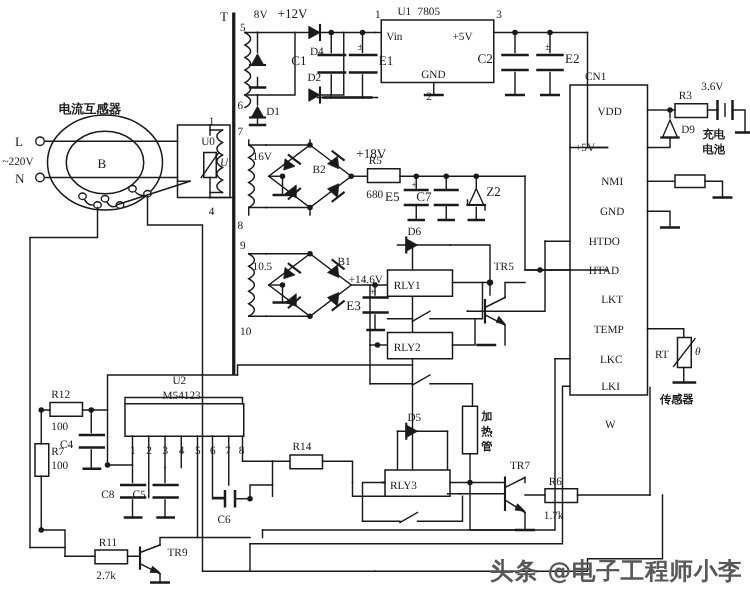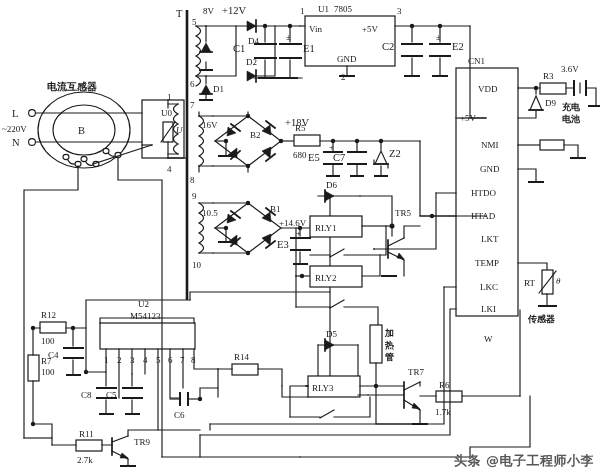--- a/index.html
+++ b/index.html
@@ -36,21 +36,21 @@
   text.cnsm {
     font-family:"DejaVu Sans", sans-serif;
     font-size:9px;
     font-weight:bold;
   }
   text.it { font-style:italic; }
   #watermark {
     position:absolute;
     right:6px; bottom:3px;
     font-family:"DejaVu Sans", sans-serif;
-    font-size:13px;
+    font-size:19px;
     font-weight:bold;
     color:#585858;
     letter-spacing:0.5px;
     white-space:nowrap;
   }
 </style>
 </head>
 <body>
 
 <div id="schematic-root">

